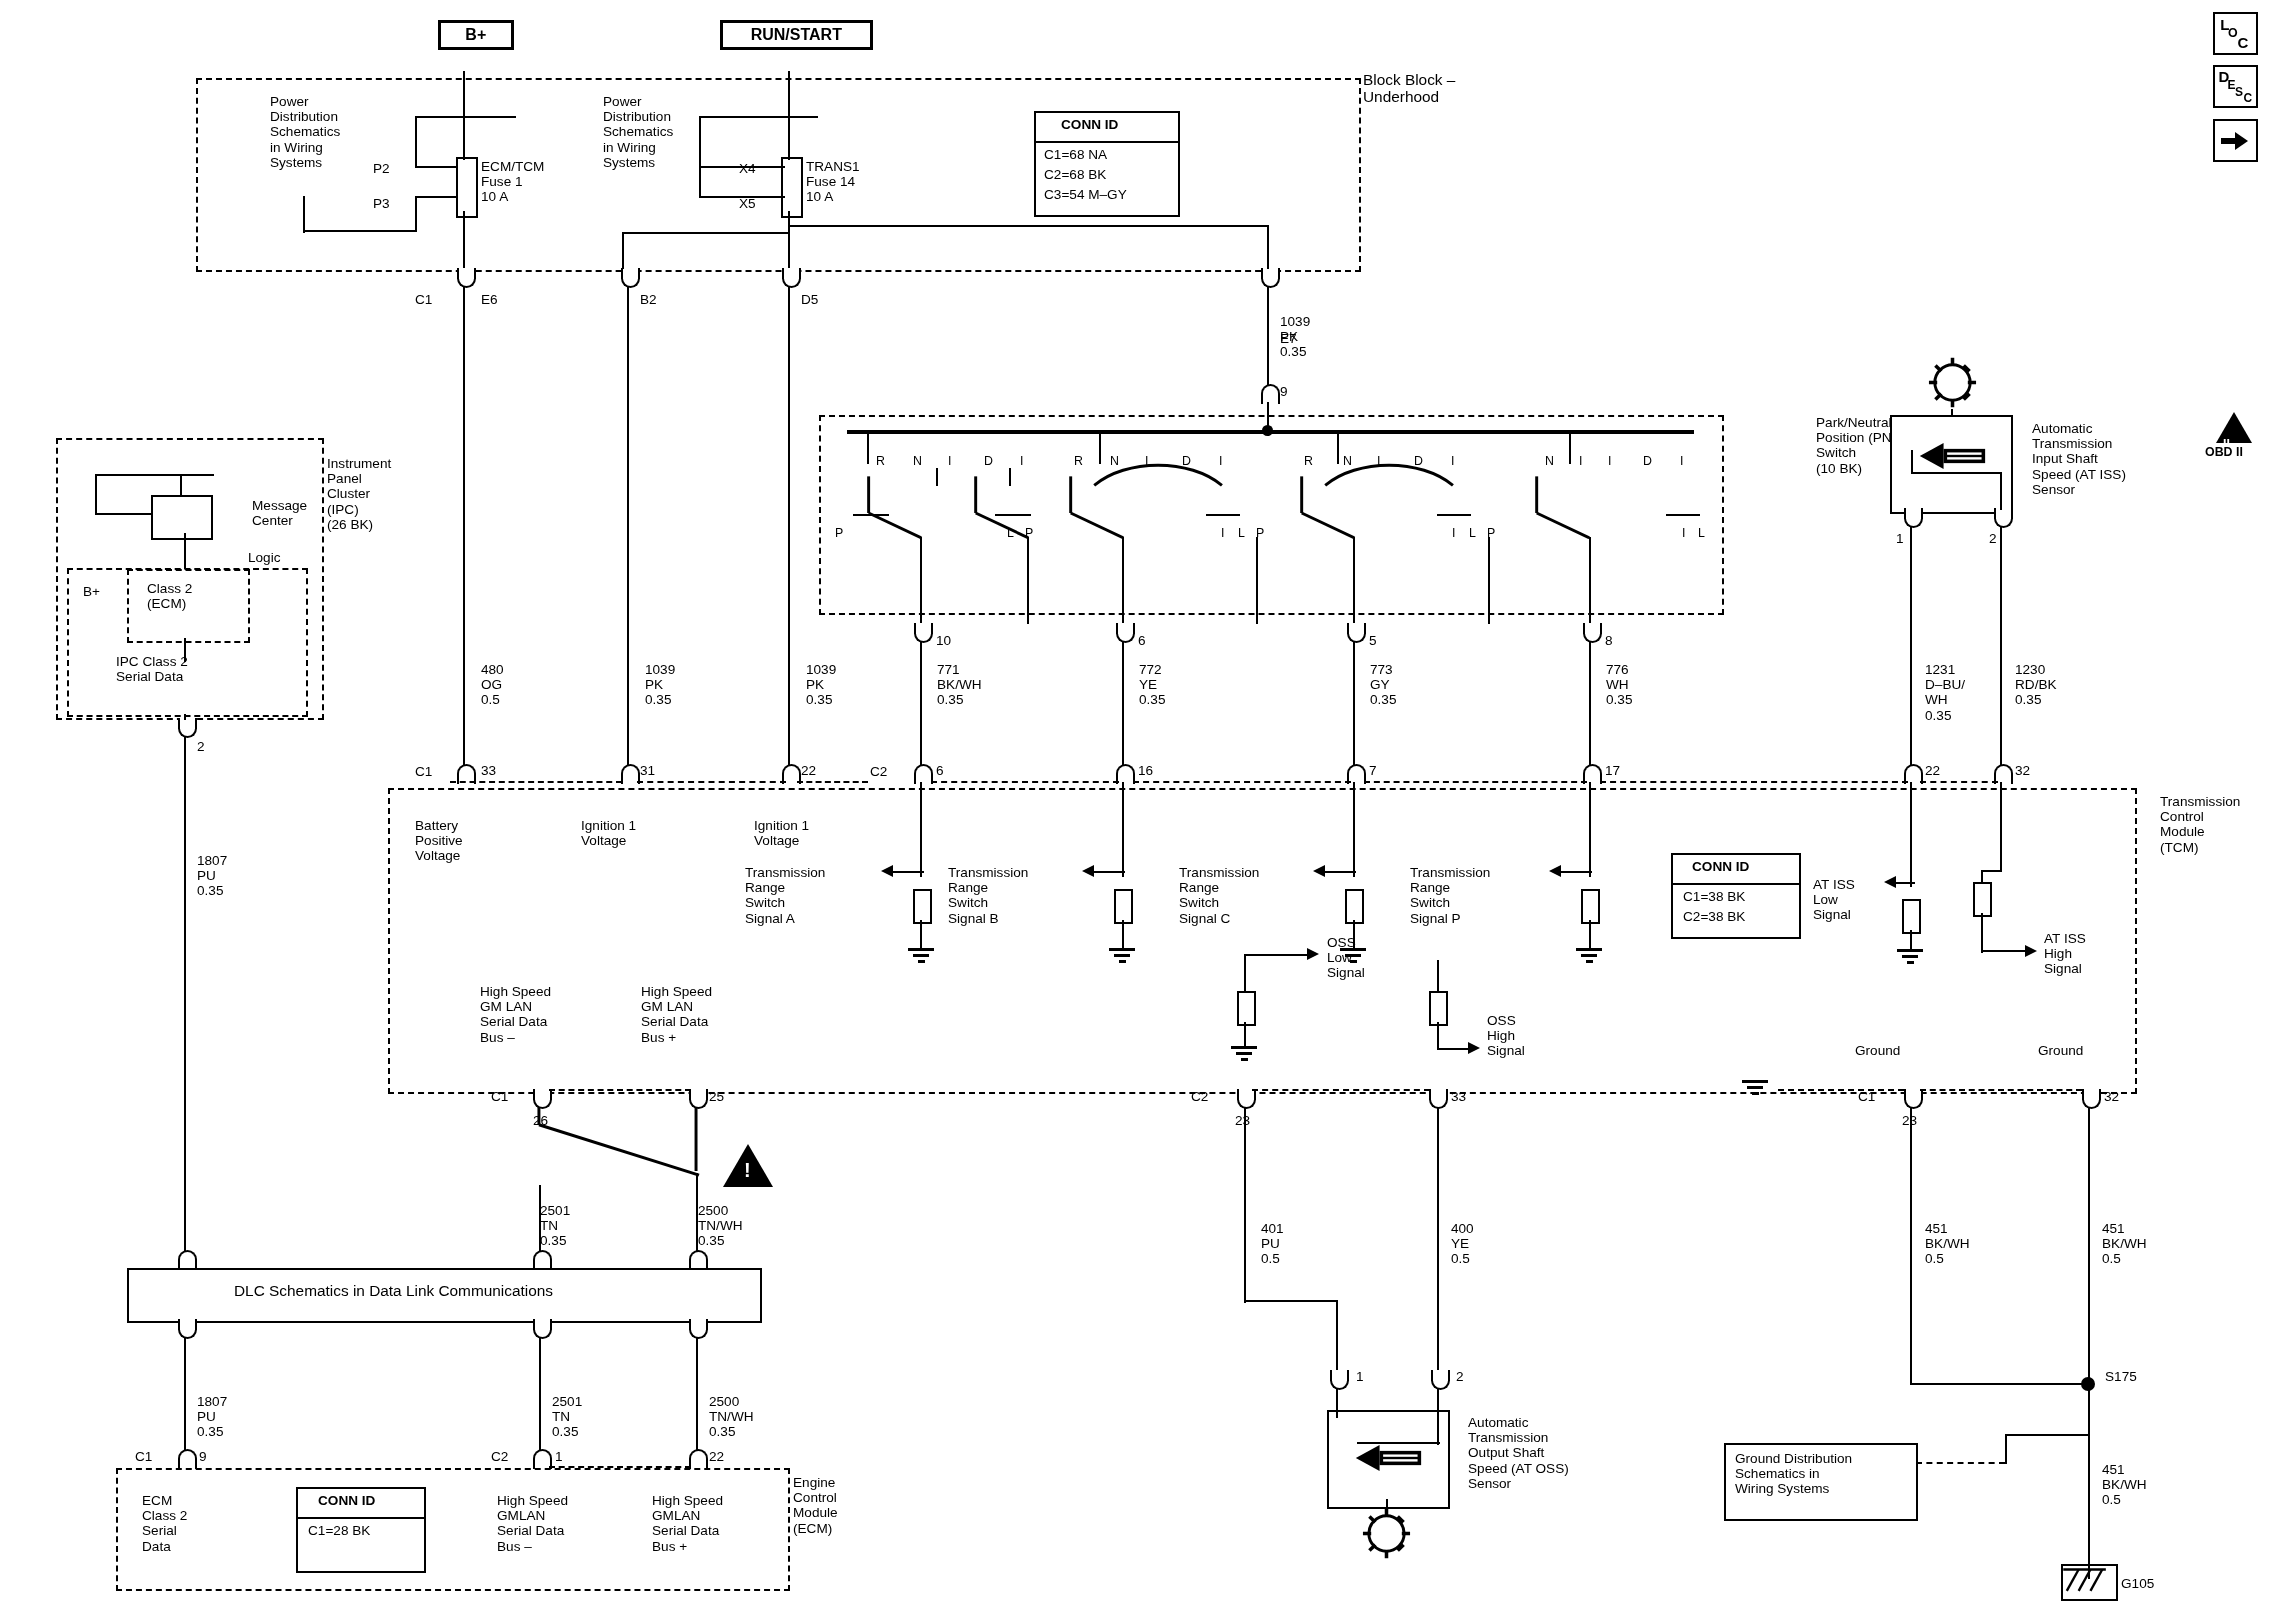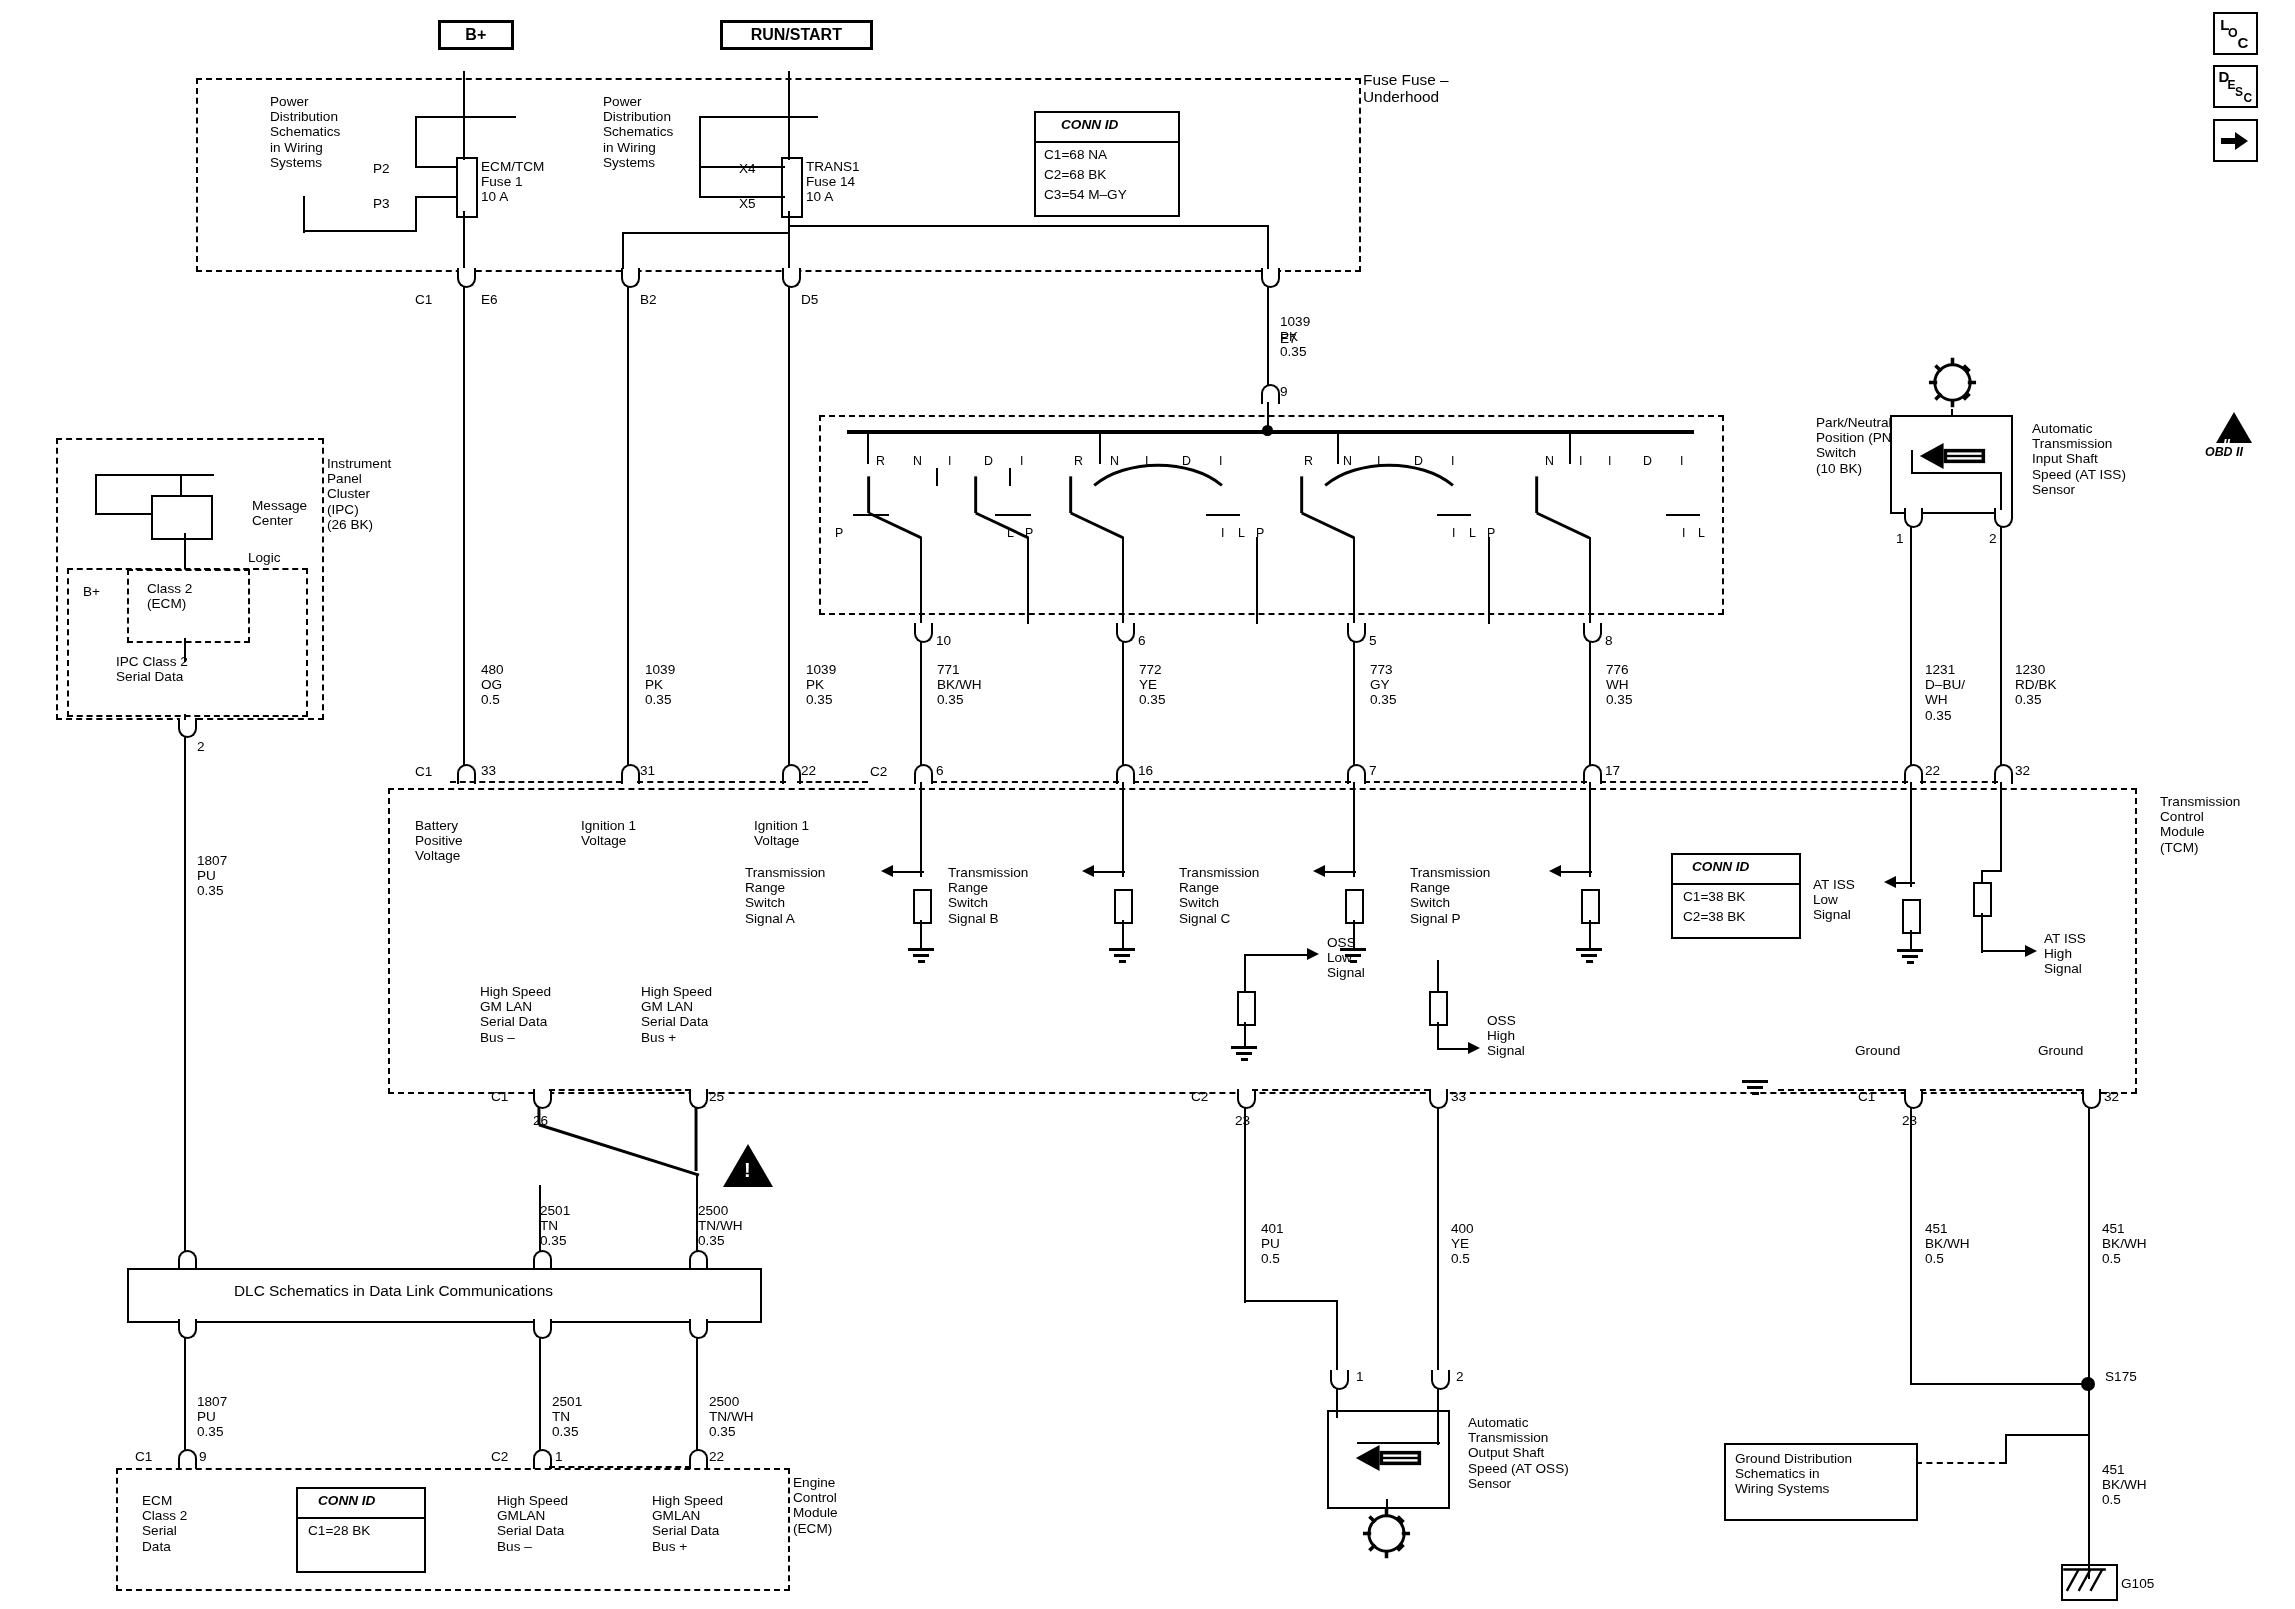--- a/index.html
+++ b/index.html
@@ -1,21 +1,21 @@
 <!DOCTYPE html>
 <html style="font-size:9.5px"><head>
 <meta charset="utf-8">
 <style>
   html,body{margin:0;padding:0;background:#ffffff;}
   body{font-family:"Liberation Sans", sans-serif;}
   #root{position:relative;width:2295px;height:1610px;background:#fff;overflow:hidden;}
   .lbl{position:absolute;font-size:15.4px;line-height:1.12;color:#000;white-space:pre;}
   .lbl.sm{font-size:13.6px;}
   .lbl.xs{font-size:12.4px;}
-  .lbl.bold{font-weight:bold;font-style:italic;}
+  .lbl.bold{font-weight:bold;}
   .hline{position:absolute;background:#000;height:2.4px;}
   .vline{position:absolute;background:#000;width:2.4px;}
   .hthick{position:absolute;background:#000;height:3.6px;}
   .dashbox{position:absolute;border:2.4px dashed #000;}
   .solidbox{position:absolute;border:2.4px solid #000;background:#fff;}
   .dot{position:absolute;background:#000;border-radius:50%;}
   .conn{position:absolute;width:15.4px;height:18px;border:2.4px solid #000;border-top:none;border-radius:0 0 9.5px 9.5px;background:#fff;}
   .connup{position:absolute;width:15.4px;height:18px;border:2.4px solid #000;border-bottom:none;border-radius:9.5px 9.5px 0 0;background:#fff;}
   .res{position:absolute;width:15.4px;height:31px;border:2.4px solid #000;background:#fff;}
   .gnd{position:absolute;width:26px;height:15.4px;}
@@ -48,21 +48,21 @@
     <span style="left:12.4px;top:10.7px;font-size:12px;">E</span>
     <span style="left:20px;top:18px;font-size:12px;">S</span>
     <span style="left:28.4px;top:24px;font-size:12px;">C</span>
   </div>
   <div class="navbox" style="left:2213px;top:119px;">
     <div style="position:absolute;left:6px;top:16.6px;width:16.6px;height:6px;background:#000;"></div>
     <div style="position:absolute;left:20px;top:10.7px;width:0;height:0;border-top:9.5px solid transparent;border-bottom:9.5px solid transparent;border-left:13px solid #000;"></div>
   </div>
 
   <div class="dashbox" style="left:196px;top:78px;width:1161px;height:190px;"></div>
-  <div class="lbl" style="left:1363px;top:71px;">Fuse Fuse –
+  <div class="lbl" style="left:1363px;top:71px;">Block Block –
 Underhood</div>
 
   <div class="lbl sm" style="left:270px;top:94px;">Power
 Distribution
 Schematics
 in Wiring
 Systems</div>
   <div class="lbl sm" style="left:603px;top:94px;">Power
 Distribution
 Schematics

